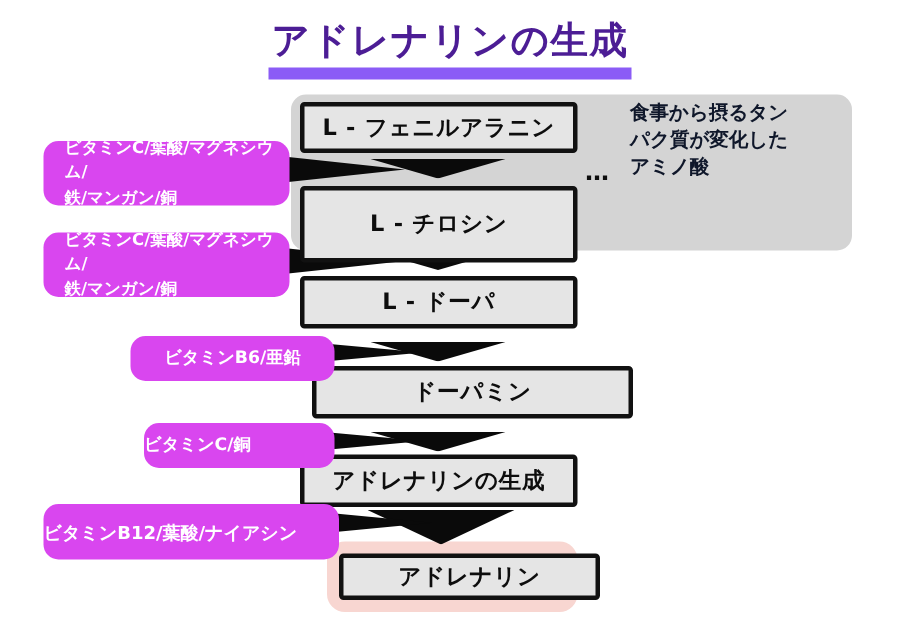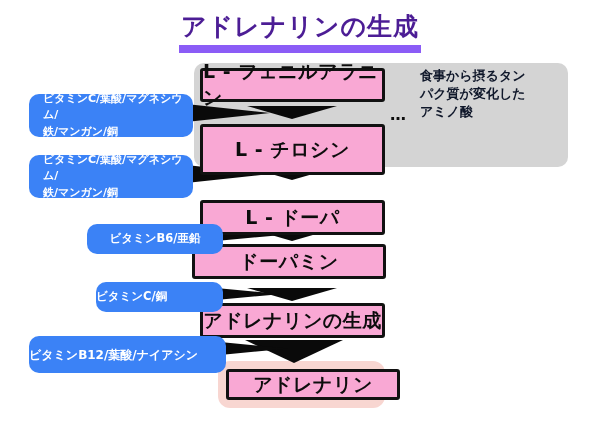--- a/index.html
+++ b/index.html
@@ -21,28 +21,28 @@
   }
   .note-text{
     left:226px;top:4px;font-size:13px;font-weight:bold;line-height:1.38;
     white-space:pre-line;color:#0f172a;
   }
   .note-ellipsis{
     left:196px;top:42px;font-size:16px;font-weight:bold;color:#0d0d0d;letter-spacing:1px;
   }
   
   .fbox{
-    background:#f9a8d4;border:3px solid #111111;border-radius:3px;
+    background:#e5e5e5;border:3px solid #111111;border-radius:3px;
     display:flex;align-items:center;justify-content:center;
-    font-size:19px;font-weight:bold;letter-spacing:0.5px;z-index:3;box-sizing:border-box;
+    font-size:15px;font-weight:bold;letter-spacing:0.5px;z-index:3;box-sizing:border-box;
   }
   .b1{left:200px;top:68px;width:185px;height:34px;}
   .b2{left:200px;top:124px;width:185px;height:51px;}
-  .b3{left:200px;top:200px;width:185px;height:35px;}
-  .b4{left:192px;top:244px;width:194px;height:35px;}
+  .b3{left:200px;top:184px;width:185px;height:35px;}
+  .b4{left:208px;top:244px;width:214px;height:35px;}
   .b5{left:200px;top:303px;width:185px;height:35px;}
   .highlight{
     left:218px;top:361px;width:167px;height:47px;background:#f8d6d1;
     border-radius:12px;z-index:2;
   }
   .b6{left:226px;top:369px;width:174px;height:31px;z-index:3;}
   
   .arrow{background:#0a0a0a;clip-path:polygon(0 0,100% 0,50% 100%);z-index:2;}
   .a1{left:247px;top:106px;width:90px;height:13px;}
   .a2{left:247px;top:167px;width:90px;height:13px;}
@@ -51,21 +51,21 @@
   .a5{left:245px;top:340px;width:98px;height:23px;}
   
   .tail{background:#0a0a0a;clip-path:polygon(0 0,100% 50%,0 100%);z-index:2;}
   .t1{left:186px;top:104px;width:84px;height:18px;}
   .t2{left:186px;top:165px;width:84px;height:18px;}
   .t3{left:216px;top:229px;width:66px;height:12px;}
   .t4{left:216px;top:288px;width:66px;height:12px;}
   .t5{left:220px;top:342px;width:68px;height:13px;}
   
   .bubble{
-    background:#3b82f6;color:#ffffff;border-radius:10px;font-weight:bold;
+    background:#d946ef;color:#ffffff;border-radius:10px;font-weight:bold;
     display:flex;align-items:center;z-index:4;box-sizing:border-box;
   }
   .bubble .txt{white-space:pre-line;line-height:1.5;}
   .l1{left:29px;top:94px;width:164px;height:43px;font-size:11px;padding-left:14px;}
   .l2{left:29px;top:155px;width:164px;height:43px;font-size:11px;padding-left:14px;}
   .l3{left:87px;top:224px;width:136px;height:30px;font-size:11.5px;justify-content:center;}
   .l4{left:96px;top:282px;width:127px;height:30px;font-size:11.5px;}
   .l5{left:29px;top:336px;width:197px;height:37px;font-size:12px;justify-content:flex-start;}
 </style>
 </head>

